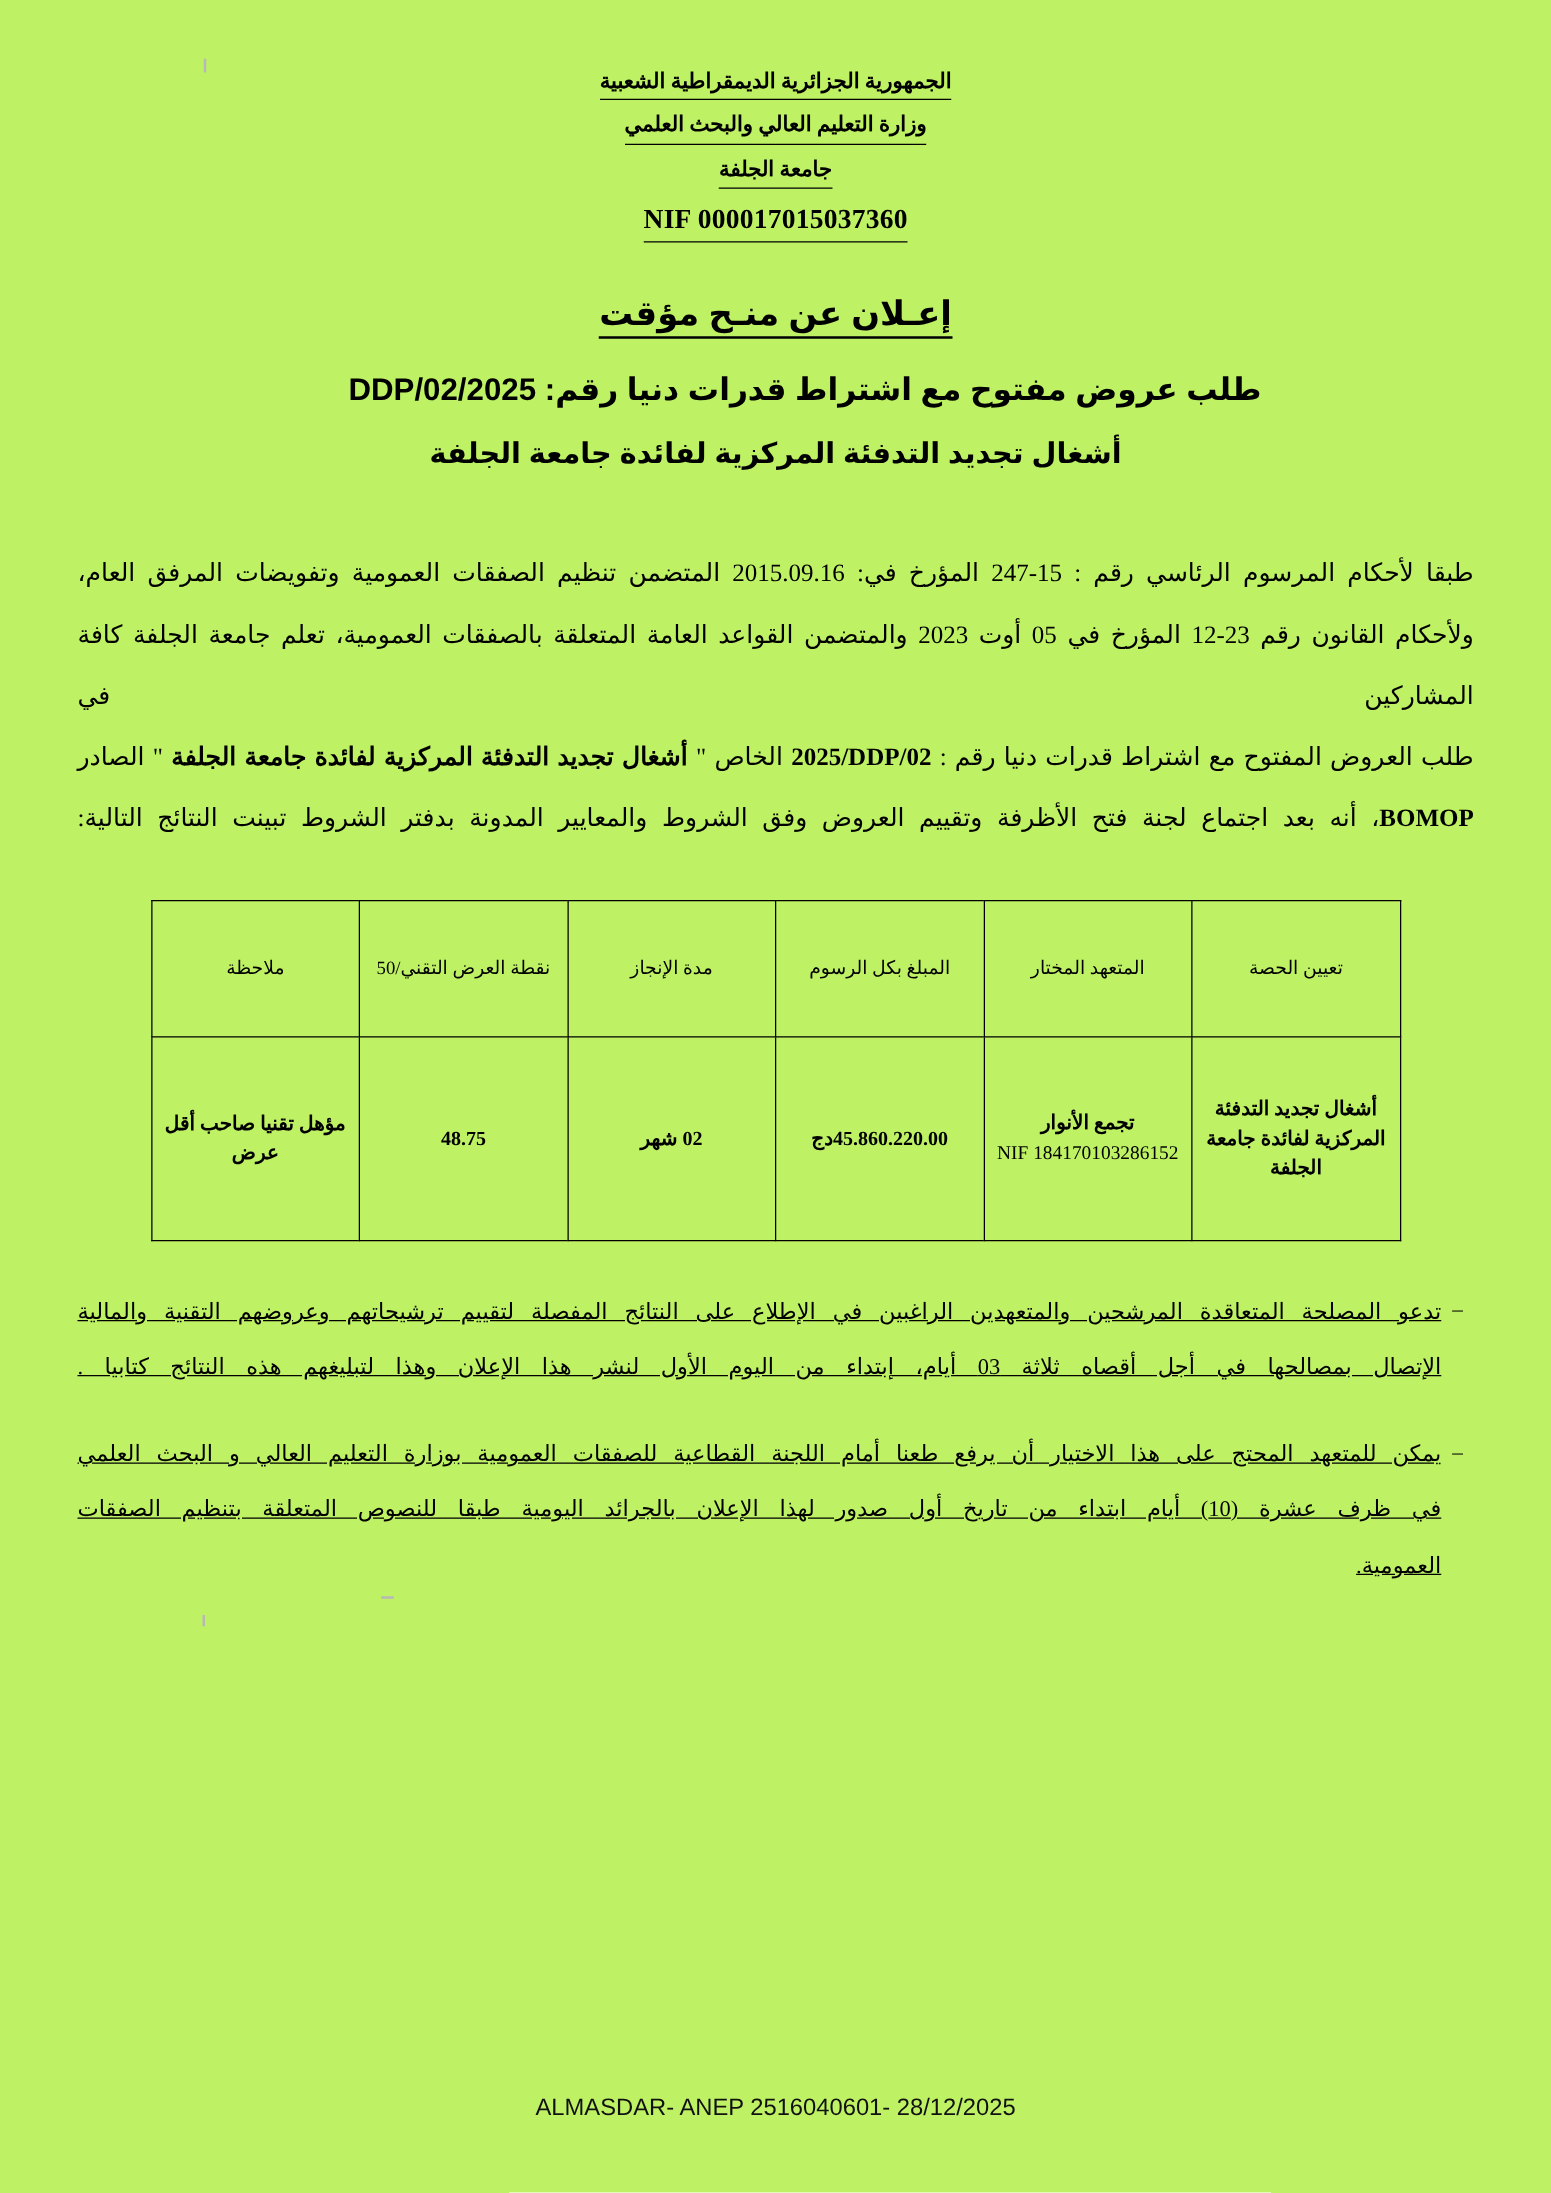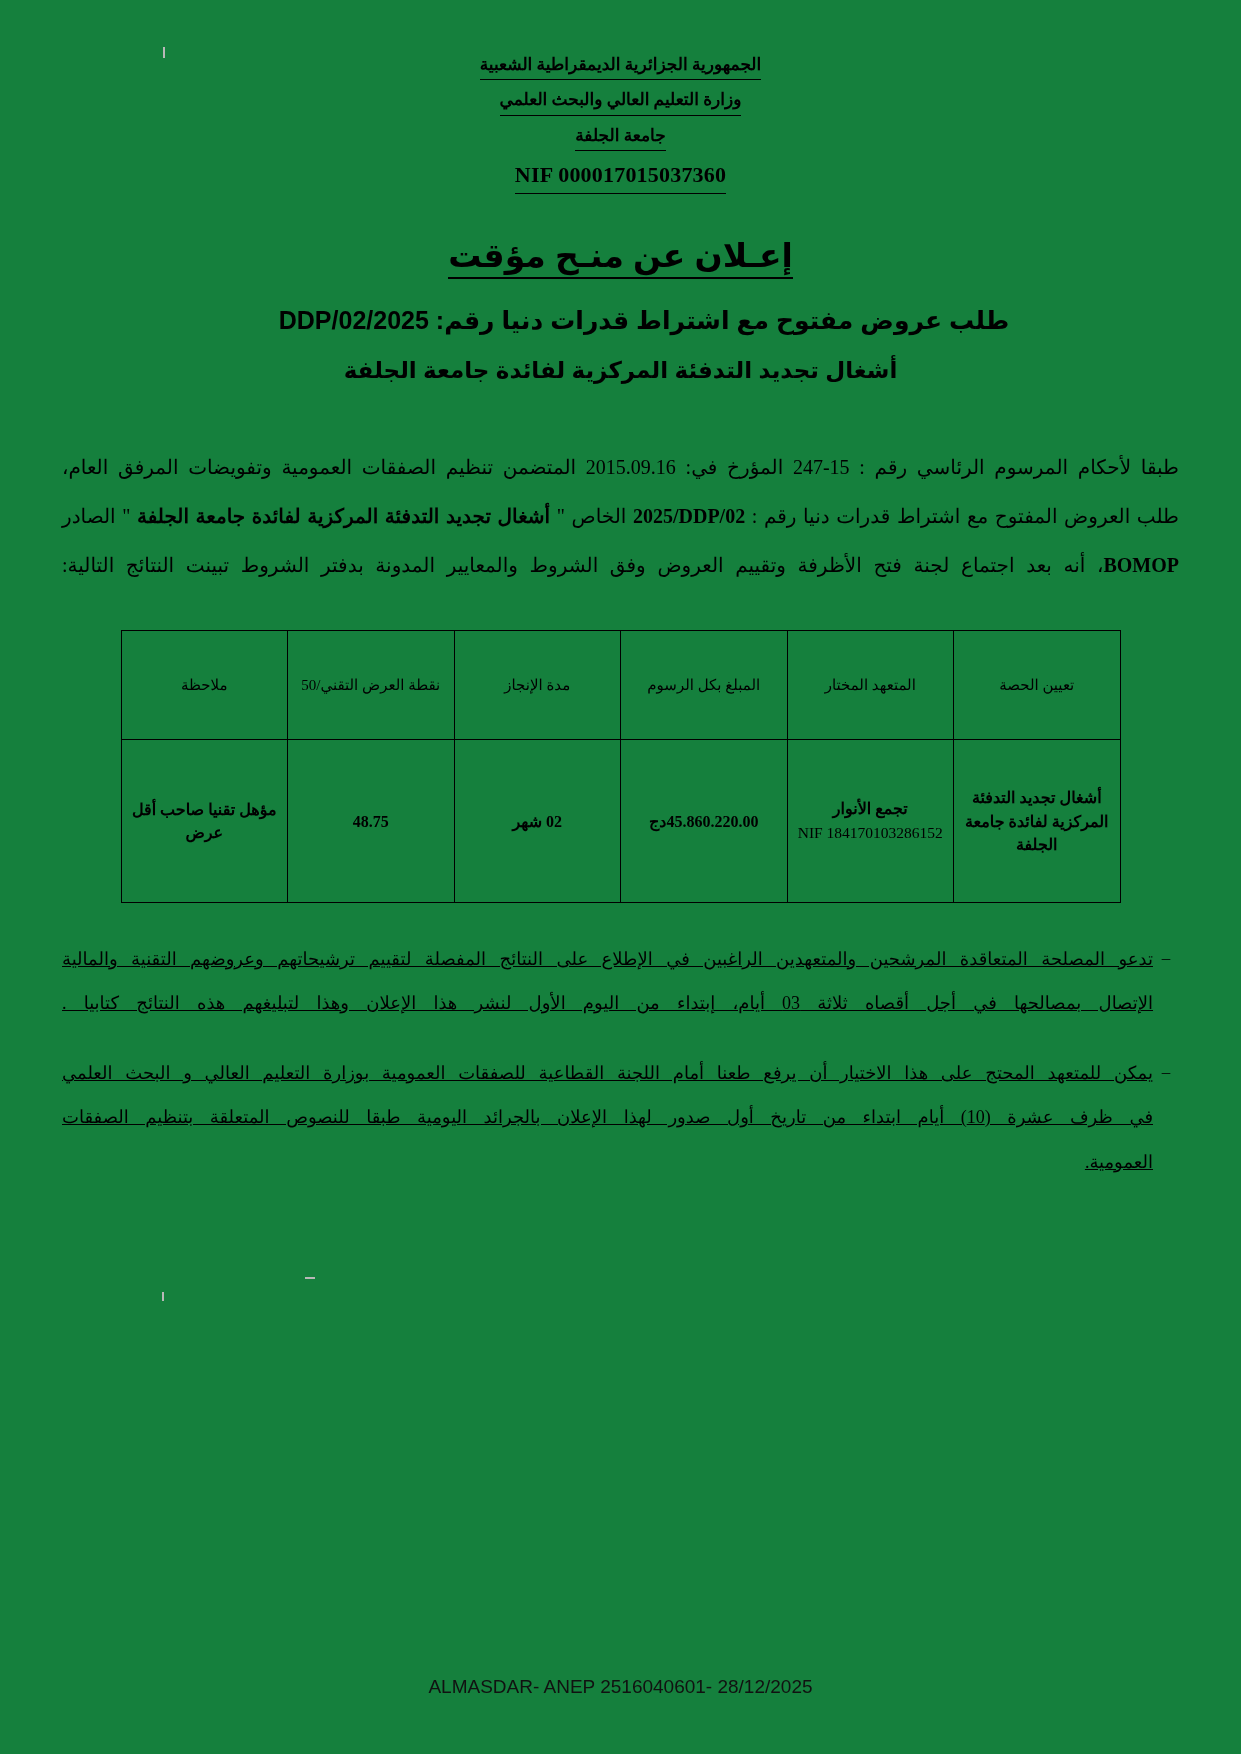--- a/index.html
+++ b/index.html
@@ -9,21 +9,21 @@
   }
   body {
     font-family: "Liberation Serif", "DejaVu Serif", serif;
     color: #000000;
   }
   .page {
     position: relative;
     width: 1241px;
     height: 1754px;
     margin: 0 auto;
-    background: #15803d;
+    background: #bef264;
     overflow: hidden;
     box-sizing: border-box;
   }
 
   
   .header {
     margin-top: 52px;
     text-align: center;
   }
   .header-line {
@@ -44,21 +44,21 @@
     font-weight: bold;
     direction: ltr;
     letter-spacing: 0.2px;
     margin-top: 2px;
   }
 
   
   .title-main {
     text-align: center;
     margin-top: 42px;
-    font-size: 33px;
+    font-size: 27px;
     font-weight: bold;
     font-family: "Liberation Sans", "DejaVu Sans", sans-serif;
   }
   .title-main span.u {
     display: inline-block;
     border-bottom: 2px solid #000;
     padding-bottom: 2px;
     letter-spacing: 1.5px;
   }
   .title-sub {
@@ -197,20 +197,21 @@
     <div class="header-line"><span class="u">جامعة الجلفة</span></div>
     <div class="header-line nif-line"><span class="u">NIF 000017015037360</span></div>
   </div>
 
   <div class="title-main"><span class="u">إعـلان عن منـح مؤقت</span></div>
   <div class="title-sub">طلب عروض مفتوح مع اشتراط قدرات دنيا رقم: 2025/DDP/02</div>
   <div class="title-sub2">أشغال تجديد التدفئة المركزية لفائدة جامعة الجلفة</div>
 
   <div class="body-wrap">
     <p class="para">طبقا لأحكام المرسوم الرئاسي رقم : 15-247 المؤرخ في: 2015.09.16 المتضمن تنظيم الصفقات العمومية وتفويضات المرفق العام،</p>
+    <p class="para">ولأحكام القانون رقم 23-12 المؤرخ في 05 أوت 2023 والمتضمن القواعد العامة المتعلقة بالصفقات العمومية، تعلم جامعة الجلفة كافة المشاركين في</p>
     <p class="para">
       <span>طلب العروض المفتوح مع اشتراط قدرات دنيا رقم : </span><span class="bold ltr">2025/DDP/02</span><span> الخاص " </span><span class="bold">أشغال تجديد التدفئة المركزية لفائدة جامعة الجلفة</span><span> "  الصادر</span>
     </p>
     <p class="para">
       <span class="bold ltr">BOMOP</span><span>، أنه بعد اجتماع لجنة  فتح الأظرفة وتقييم العروض وفق الشروط والمعايير المدونة بدفتر  الشروط  تبينت النتائج التالية:</span>
     </p>
   </div>
 
   <div class="tbl-wrap">
     <table class="results">

